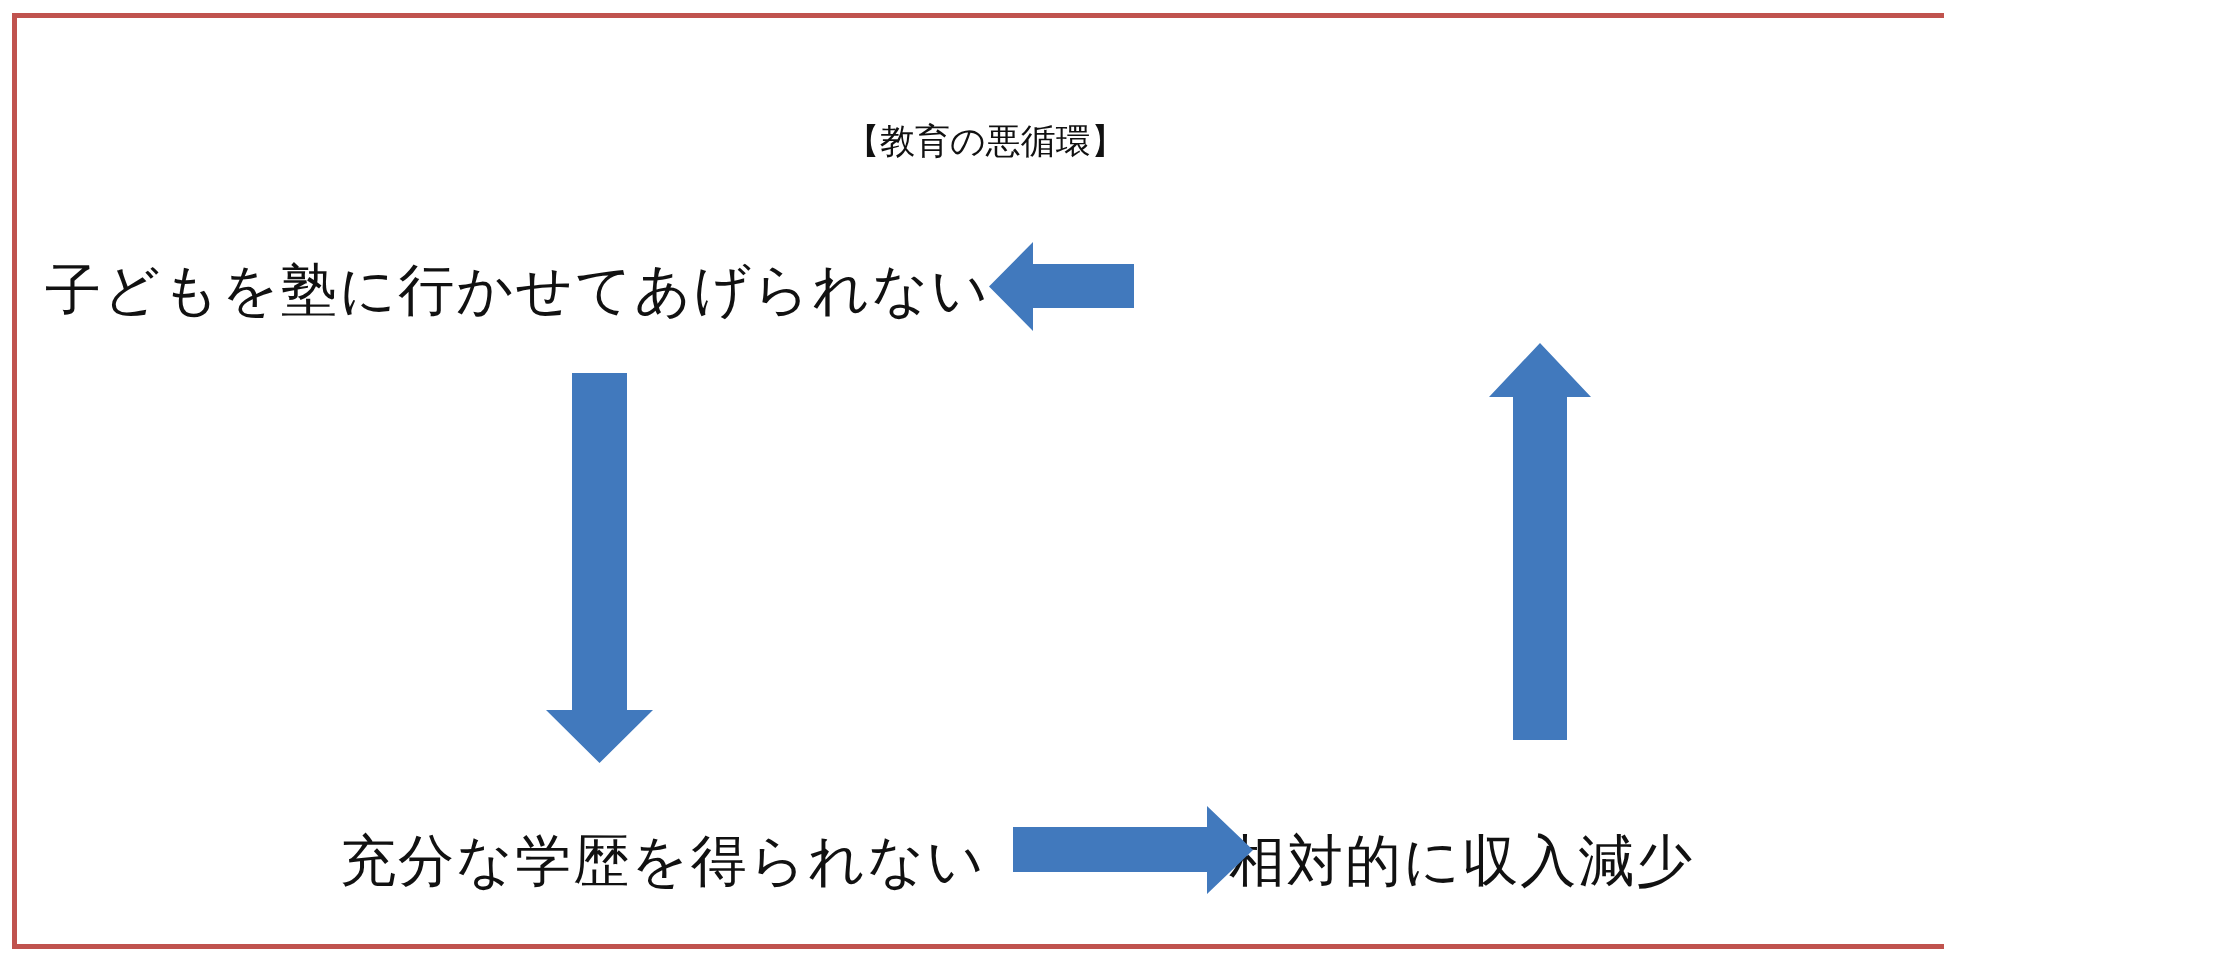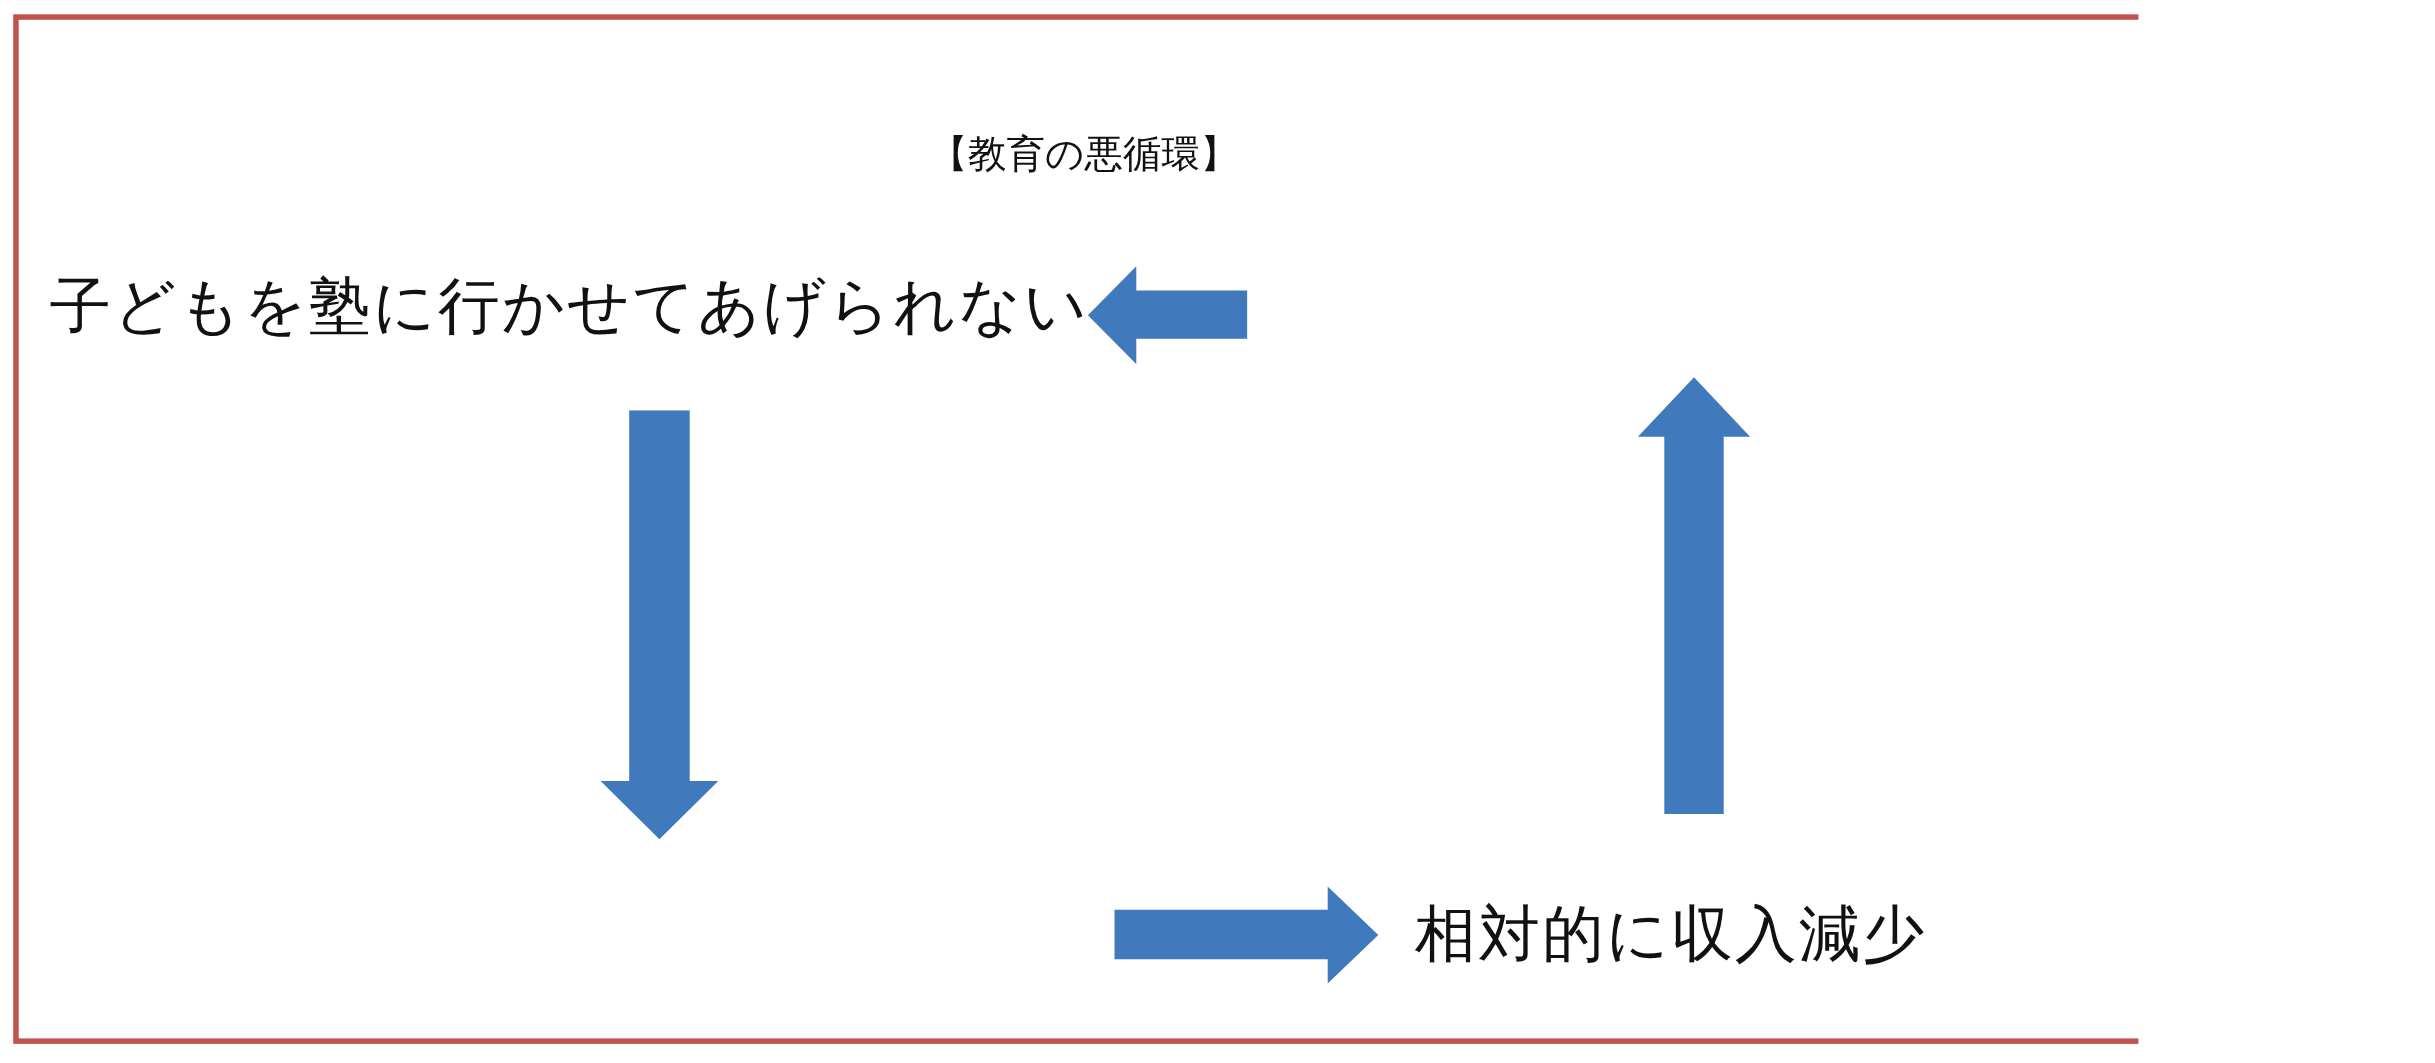--- a/index.html
+++ b/index.html
@@ -41,25 +41,26 @@
     letter-spacing: 0px;
     white-space: nowrap;
   }
   .node {
     position: absolute;
     font-size: 56px;
     line-height: 1.1;
     letter-spacing: 2px;
     color: var(--text-color);
     white-space: nowrap;
+    margin-top: 12px;
   }
   .node-top-left    { left: 45px;   top: 247px; }
   .node-top-right   { left: 1153px; top: 247px; }
   .node-bottom-left { left: 340px;  top: 818px; }
-  .node-bottom-right{ left: 1286px; top: 818px; }
+  .node-bottom-right{ left: 1229px; top: 818px; }
 
   .arrow { position: absolute; display: block; }
   .arrow polygon { fill: var(--arrow-blue); }
 
   .arrow-left  { left: 989px;  top: 242px; }
   .arrow-down  { left: 546px;  top: 373px; }
   .arrow-right { left: 1013px; top: 806px; }
   .arrow-up    { left: 1489px; top: 343px; }
 </style>
 </head>
@@ -67,20 +68,21 @@
 
 <div class="canvas">
 
   <div class="frame"></div>
 
   <div class="title">【教育の悪循環】</div>
 
   <div class="node node-top-left">子どもを塾に行かせてあげられない</div>
 
 
+  <div class="node node-bottom-left">充分な学歴を得られない</div>
 
   <div class="node node-bottom-right">相対的に収入減少</div>
 
   <svg class="arrow arrow-left" width="145" height="89" viewBox="0 0 145 89">
     <polygon points="0,44.5 44,0 44,22 145,22 145,66 44,66 44,89"></polygon>
   </svg>
 
   <svg class="arrow arrow-down" width="107" height="390" viewBox="0 0 107 390">
     <polygon points="26,0 81,0 81,337 107,337 53.5,390 0,337 26,337"></polygon>
   </svg>

